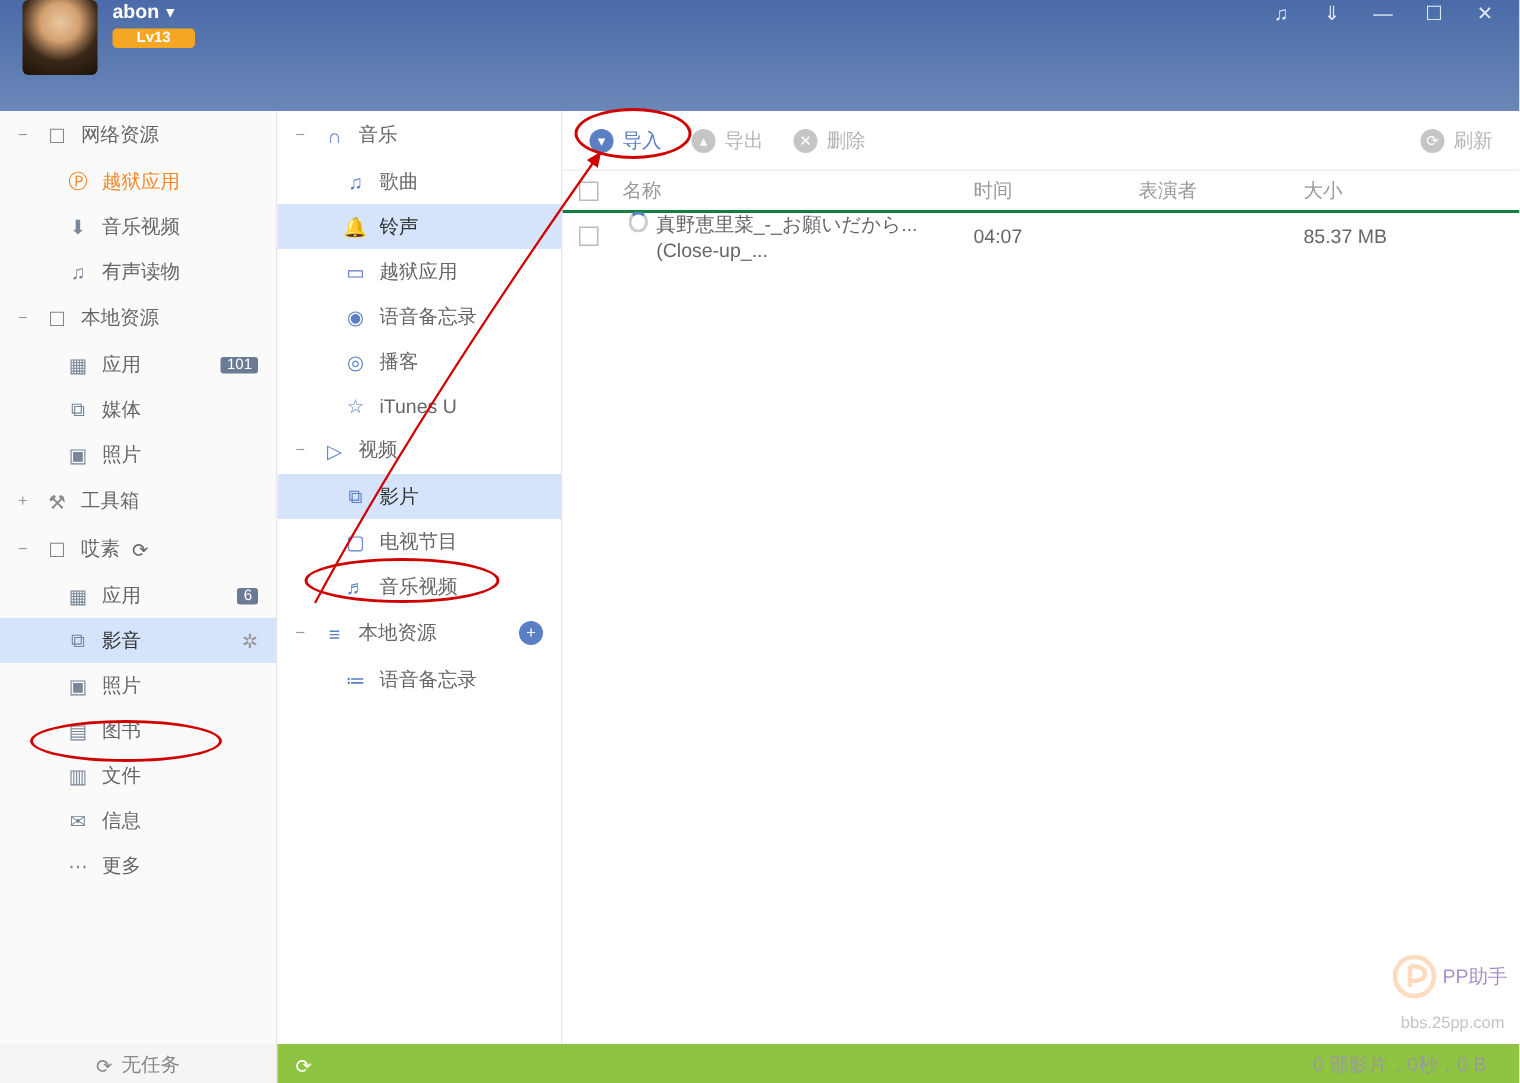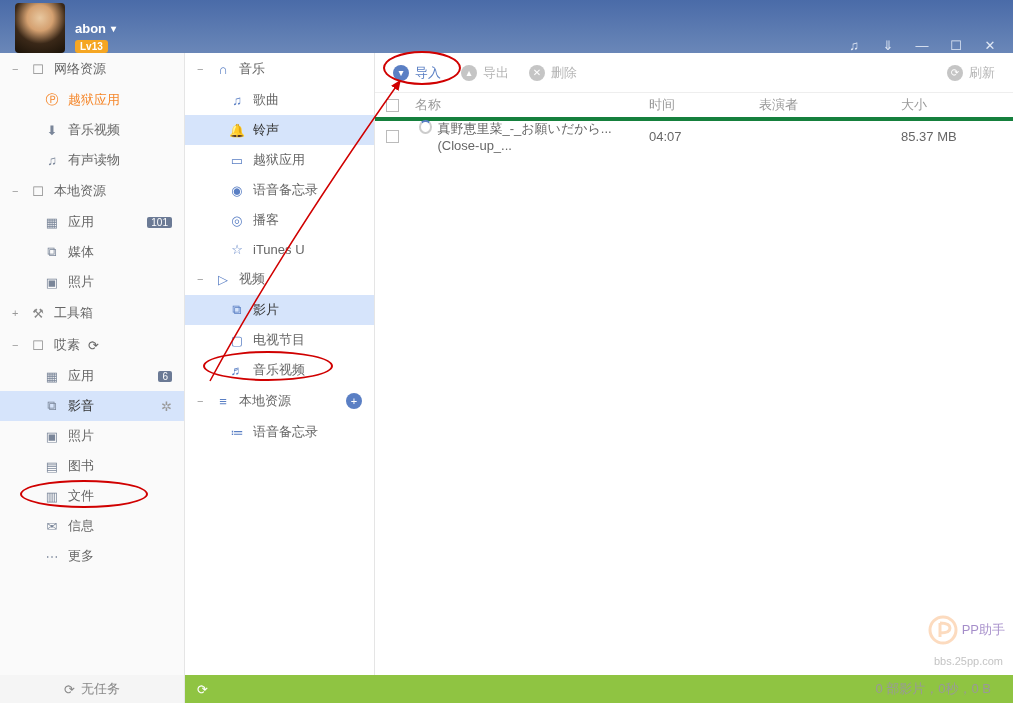--- a/index.html
+++ b/index.html
@@ -1,21 +1,21 @@
 <!DOCTYPE html>
 <html><head>
 <meta charset="utf-8">
 <style>
 * { margin: 0; padding: 0; box-sizing: border-box; font-family: "Microsoft YaHei", Arial, sans-serif; font-size: 13px; }
 body { width: 1013px; height: 722px; overflow: hidden; background: #fff; position: relative; }
-.header { height: 53px; background: linear-gradient(to bottom, #4a6ba8, #6a87b8); display: flex; align-items: flex-end; padding: 0 15px; color: #fff; position: relative; }
+.header { height: 74px; background: linear-gradient(to bottom, #4a6ba8, #6a87b8); display: flex; align-items: flex-start; padding: 0 15px; color: #fff; position: relative; }
 .avatar { width: 50px; height: 50px; border-radius: 4px; background: radial-gradient(circle at 50% 30%, #e8c8a0 0%, #d4a070 30%, #3a2818 60%, #1a1208 100%); margin-right: 10px; }
 .user-info { display: flex; flex-direction: column; gap: 4px; }
 .username { font-weight: bold; font-size: 14px; display: flex; align-items: center; gap: 5px; }
-.level-badge { background: #f5a623; color: #fff; font-size: 10px; padding: 1px 5px; border-radius: 3px; width: fit-content; font-weight: bold; }
+.level-badge { background: #f5a623; color: #fff; font-size: 10px; padding: 1px 16px; border-radius: 3px; width: fit-content; font-weight: bold; }
 .header-right { margin-left: auto; display: flex; gap: 18px; color: #e0e8f5; }
 .header-icon { cursor: pointer; width: 16px; height: 16px; display: flex; align-items: center; justify-content: center; }
 .main { display: flex; height: calc(100% - 72px - 28px); }
 .sidebar-left { width: 185px; background: #fafafa; border-right: 1px solid #e5e5e5; overflow-y: auto; }
 .sidebar-mid { width: 190px; background: #fff; border-right: 1px solid #e5e5e5; overflow-y: auto; position: relative; }
 .content { flex: 1; background: #fff; display: flex; flex-direction: column; position: relative; }
 .nav-group-header { display: flex; align-items: center; padding: 7px 12px; color: #666; cursor: pointer; gap: 8px; }
 .nav-group-header .toggle { color: #999; font-size: 11px; width: 10px; }
 .nav-group-header .gicon { width: 16px; height: 16px; display: flex; align-items: center; justify-content: center; color: #888; }
 .nav-item { display: flex; align-items: center; padding: 6px 12px 6px 44px; color: #666; cursor: pointer; gap: 8px; position: relative; }
@@ -25,26 +25,26 @@
 .nav-item.selected-blue { background: #d6e4fb; color: #333; }
 .nav-item .badge { margin-left: auto; background: #6b7a95; color: #fff; font-size: 10px; padding: 0 4px; border-radius: 2px; }
 .nav-item .spin { margin-left: auto; color: #999; }
 .toolbar { height: 40px; display: flex; align-items: center; padding: 0 18px; gap: 20px; border-bottom: 1px solid #eee; }
 .tool-btn { display: flex; align-items: center; gap: 6px; color: #b5b5b5; cursor: pointer; }
 .tool-btn.active { color: #5a7fc4; }
 .tool-btn .ticon { width: 16px; height: 16px; border-radius: 50%; display: flex; align-items: center; justify-content: center; font-size: 10px; }
 .tool-btn.active .ticon { background: #5a7fc4; color: #fff; }
 .tool-btn:not(.active) .ticon { background: #c5c5c5; color: #fff; }
 .tool-btn.right { margin-left: auto; }
-.table-header { height: 28px; display: flex; align-items: center; border-bottom: 4px solid #15803d; color: #999; font-size: 12px; }
+.table-header { height: 28px; display: flex; align-items: center; border-bottom: 2px solid #15803d; color: #999; font-size: 12px; }
 .th-check { width: 34px; display: flex; justify-content: center; }
 .th-name { width: 240px; padding-left: 6px; }
 .th-time { width: 110px; }
 .th-artist { width: 110px; }
-.th-size { width: 100px; margin-left: 32px; }
+.th-size { width: 100px; }
 .table-row { height: 30px; display: flex; align-items: center; color: #666; font-size: 12px; }
 .checkbox { width: 13px; height: 13px; border: 1px solid #bbb; background: #fff; }
 .loading-spin { width: 14px; height: 14px; border: 2px solid #ccc; border-top-color: #5a7fc4; border-radius: 50%; margin-right: 6px; margin-left: 4px; }
 .status-bar { height: 28px; display: flex; align-items: center; font-size: 12px; }
 .status-left { width: 185px; background: #f5f5f5; color: #888; display: flex; align-items: center; justify-content: center; gap: 6px; height: 100%; border-right: 1px solid #e5e5e5; }
 .status-green { flex: 1; background: #8fc442; color: #fff; display: flex; align-items: center; padding: 0 12px; height: 100%; gap: 8px; }
 .status-right { color: #999; margin-left: auto; padding-right: 10px; }
 .watermark { position: absolute; right: 8px; bottom: 30px; color: #4c1d95; opacity: 0.5; font-size: 18px; display: flex; align-items: center; gap: 4px; pointer-events: none; }
 .watermark-sub { position: absolute; right: 10px; bottom: 8px; color: #aaa; font-size: 11px; pointer-events: none; opacity: 0.7; }
 .annot-ellipse { position: absolute; border: 2px solid #d00000; border-radius: 50%; pointer-events: none; }

